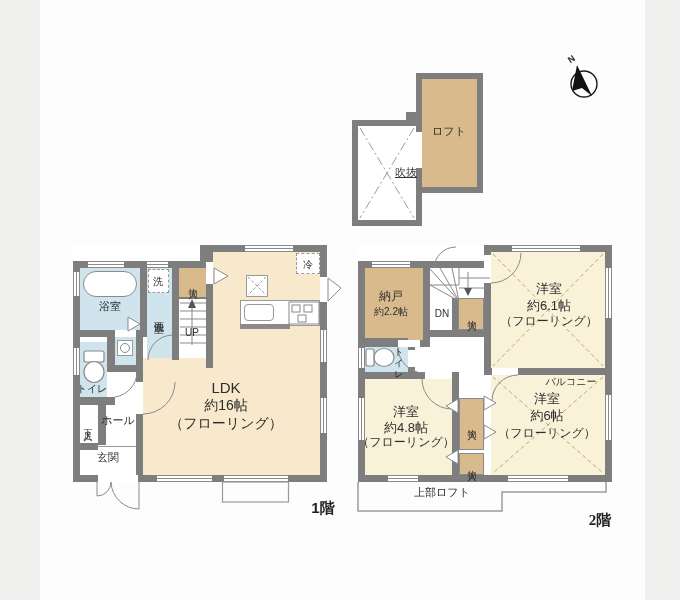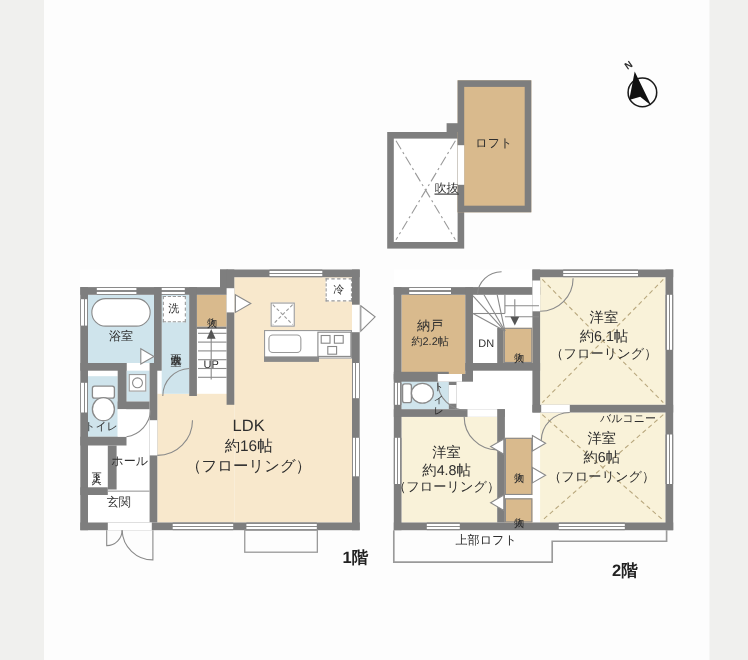--- a/index.html
+++ b/index.html
@@ -265,14 +265,14 @@
   <div class="lbl s13" style="left:406px;top:412px;">洋室</div>
   <div class="lbl s13" style="left:406px;top:428px;">約4.8帖</div>
   <div class="lbl s12" style="left:406px;top:443px;">（フローリング）</div>
   <div class="lbl s13" style="left:547px;top:399px;">洋室</div>
   <div class="lbl s13" style="left:547px;top:416px;">約6帖</div>
   <div class="lbl s12" style="left:547px;top:434px;">（フローリング）</div>
   <div class="lbl s10" style="left:571px;top:381px;">バルコニー</div>
   <div class="lbl s9 v" style="left:471px;top:423px;">物入</div>
   <div class="lbl s9 v" style="left:471px;top:464px;">物入</div>
   <div class="lbl" style="left:442px;top:492px;">上部ロフト</div>
-  <div class="lbl floorlbl" style="left:568px;top:520px;">2階</div>
+  <div class="lbl floorlbl" style="left:600px;top:520px;font-family:Liberation Serif, serif;">2階</div>
 </div>
 
 </body></html>

